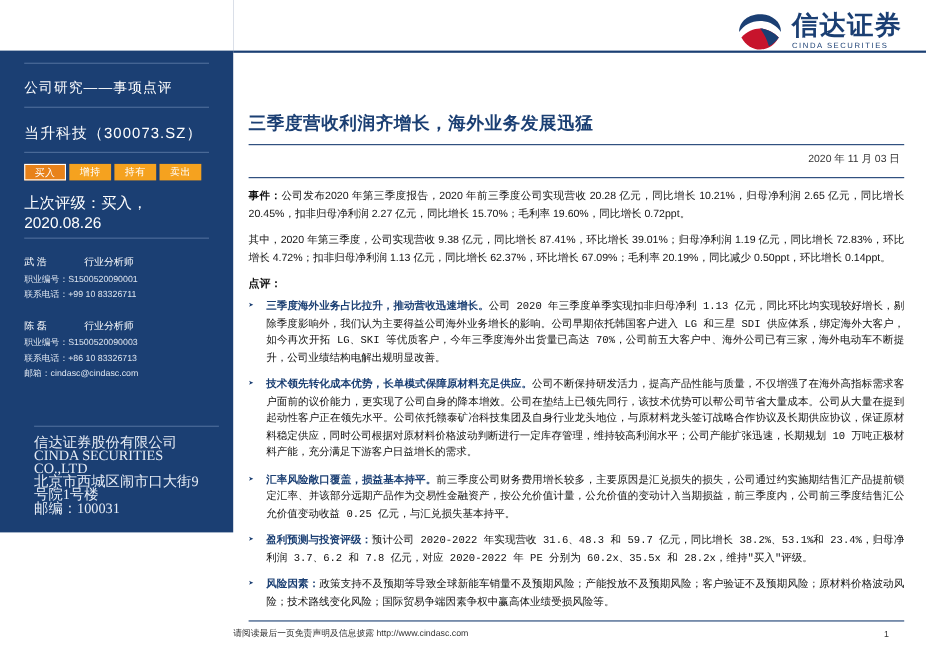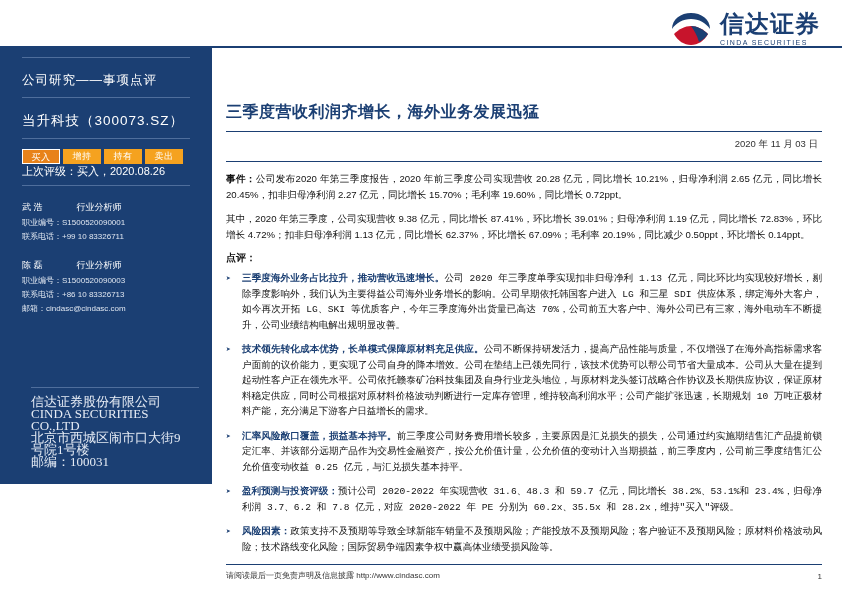--- a/index.html
+++ b/index.html
@@ -53,21 +53,22 @@
     font-size: 9px;
     line-height: 15px;
     text-align: center;
     letter-spacing: 0.5px;
   }
   .rating-btn.active {
     background: #e8821a;
     border: 1px solid #ffffff;
   }
   .sb-prev {
-    font-size: 11px;
+    font-size: 14px;
+    margin-top: 12px;
     padding-bottom: 6px;
     border-bottom: 1px solid #4f6e9c;
   }
   .analyst {
     margin-top: 14px;
     font-size: 8px;
     line-height: 14px;
   }
   .an-head {
     display: flex;
@@ -184,21 +185,21 @@
     font-size: 8px;
     color: #1b3f73;
   }
   .b-lead {
     font-weight: bold;
     color: #1b3f73;
   }
   
   .pg-footer {
     position: absolute;
-    left: 226px; bottom: 14px;
+    left: 212px; bottom: 14px;
     width: 596px;
     display: flex;
     justify-content: space-between;
     align-items: flex-end;
     font-size: 8px;
     color: #333;
   }
   .pg-rule {
     position: absolute;
     left: 226px; bottom: 30px;

